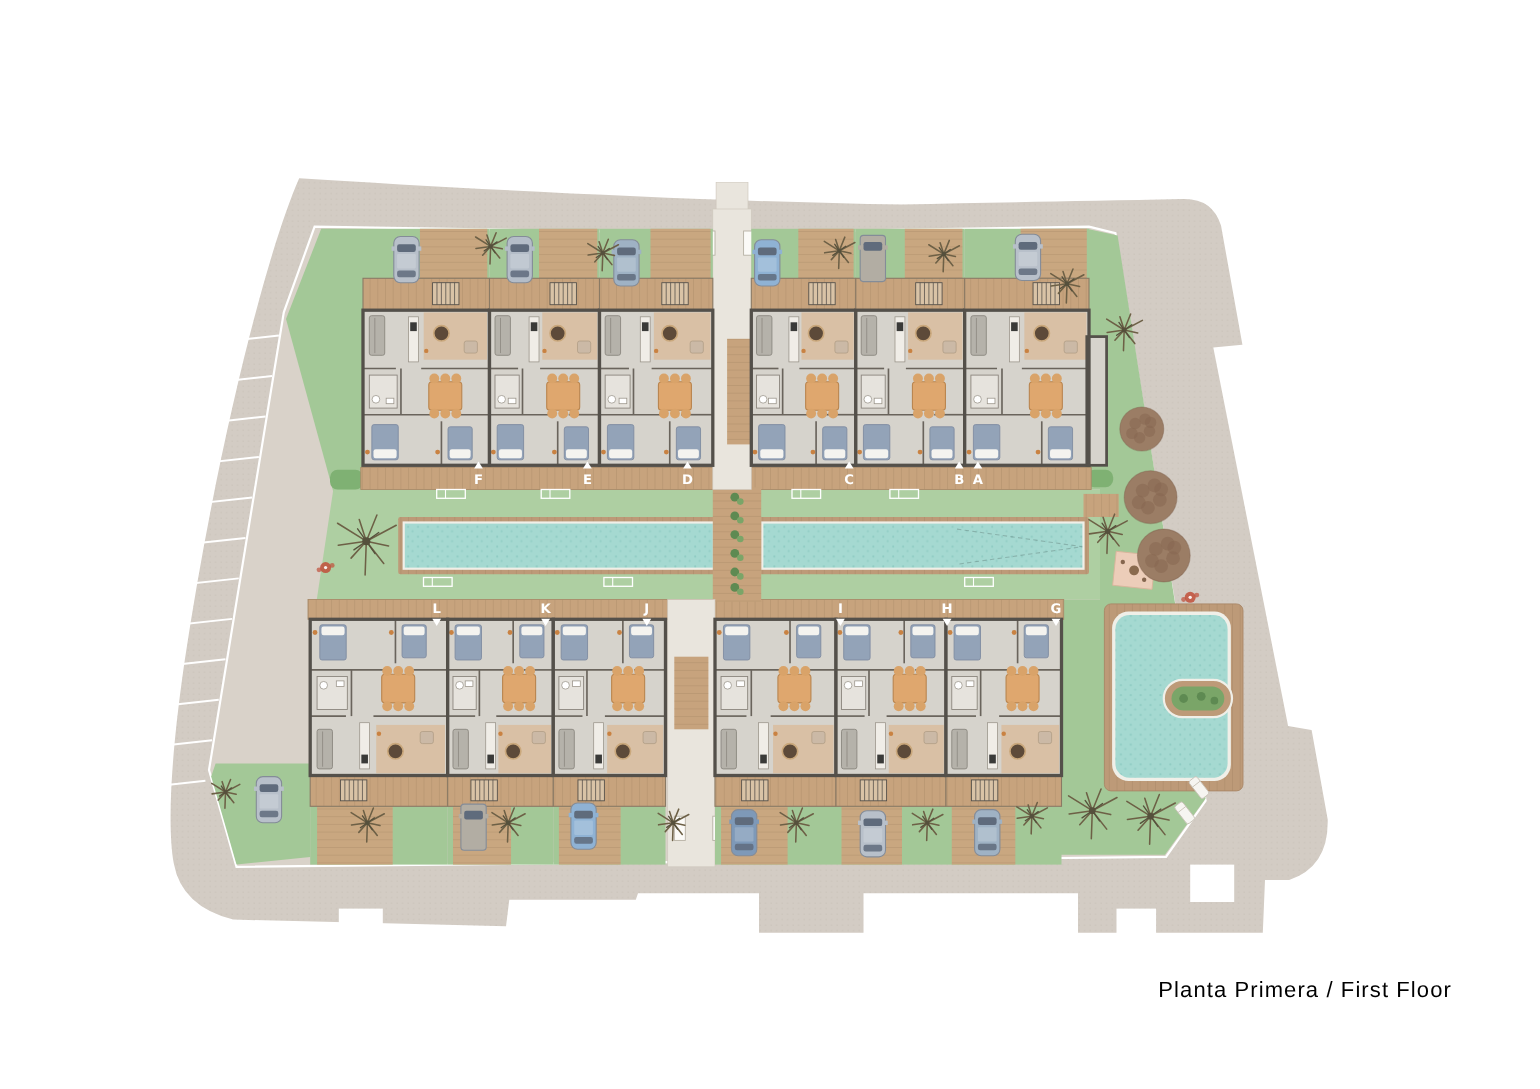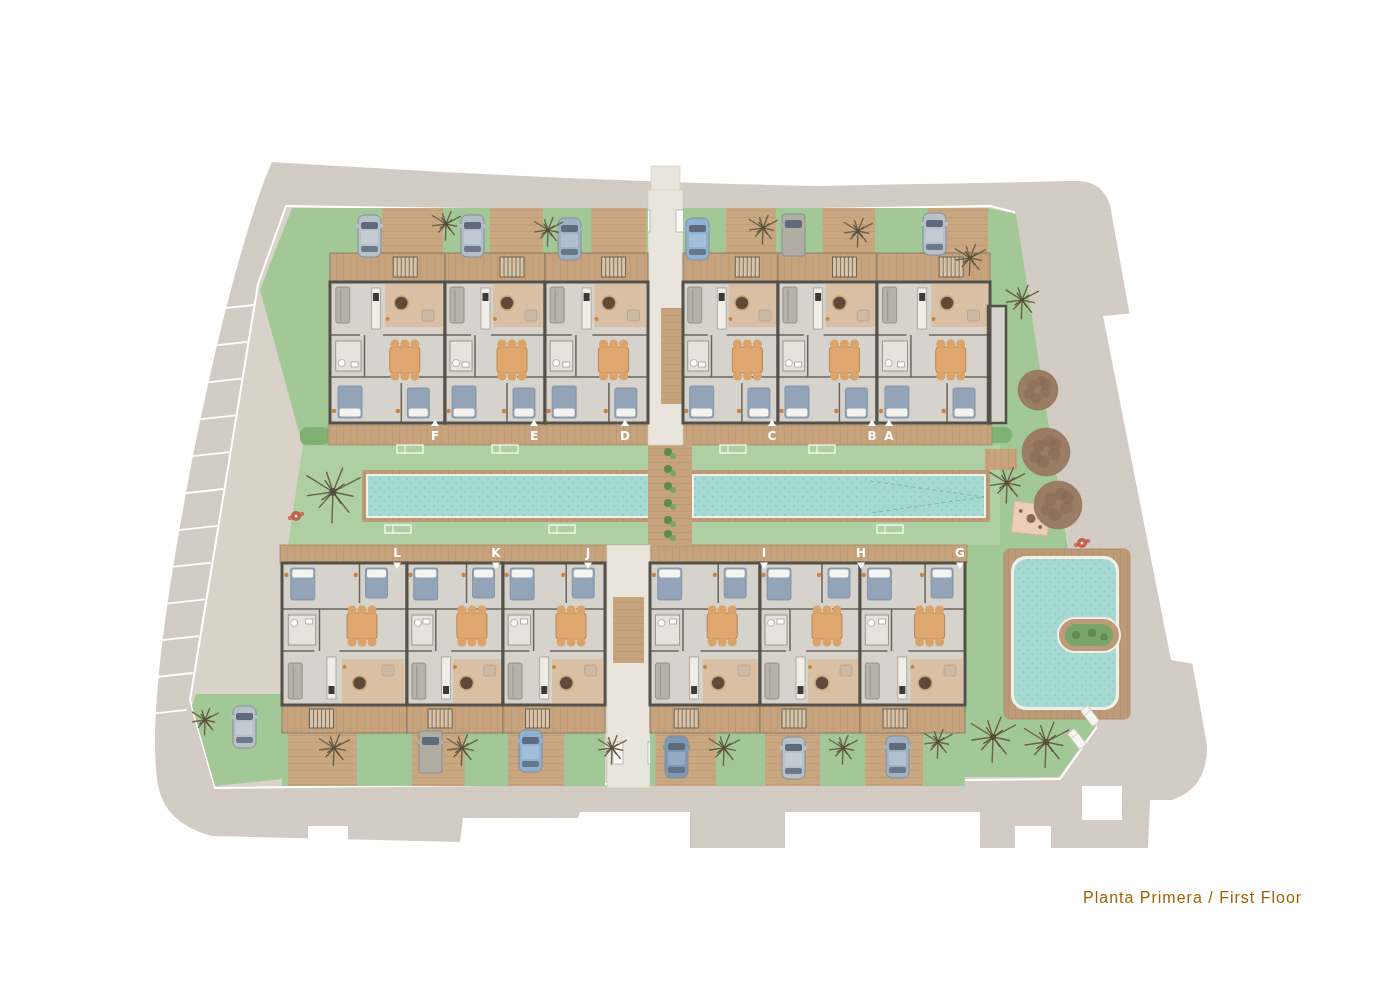--- a/index.html
+++ b/index.html
@@ -1,19 +1,19 @@
 <!DOCTYPE html>
 <html><head>
 <meta charset="utf-8">
 <style>
   html,body{margin:0;padding:0;background:#ffffff;}
   .page{position:relative;width:1400px;height:990px;background:#ffffff;overflow:hidden;
         font-family:"Liberation Sans", sans-serif;}
-  .plan-title{position:absolute;left:1083px;top:889px;font-size:16px;letter-spacing:1px;
-        color:#a16207;white-space:nowrap;}
+  .plan-title{position:absolute;left:1053px;top:889px;font-size:20px;letter-spacing:1px;
+        color:#000000;white-space:nowrap;}
   svg{position:absolute;left:0;top:0;}
 </style>
 </head>
 <body>
 
 <div class="page">
   <svg id="plan" width="1400" height="990" viewBox="0 0 1400 990">
     <defs id="defs">
         <pattern id="planksV" width="7" height="10" patternUnits="userSpaceOnUse">
           <path d="M0 0 V10" stroke="#7a5f45" stroke-opacity="0.28" stroke-width="1"></path>

